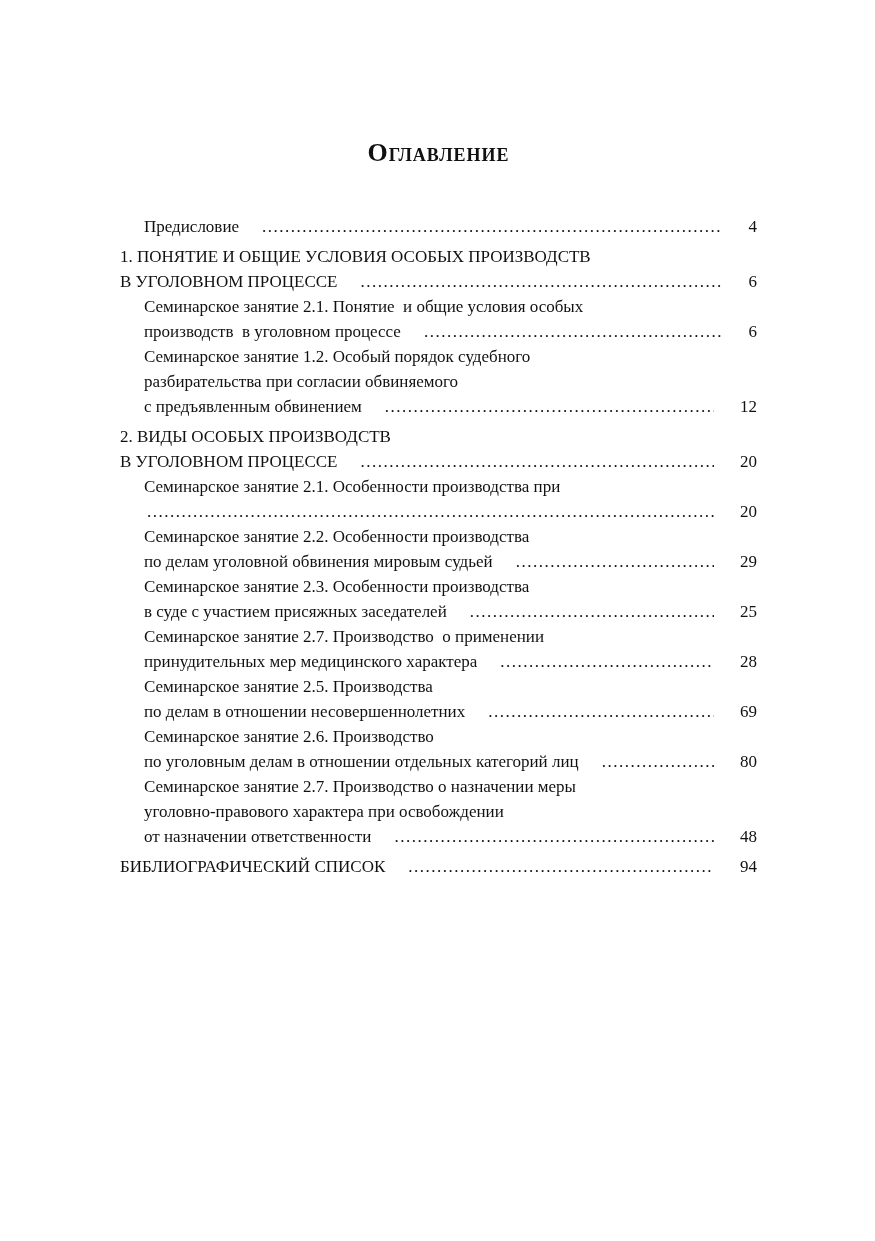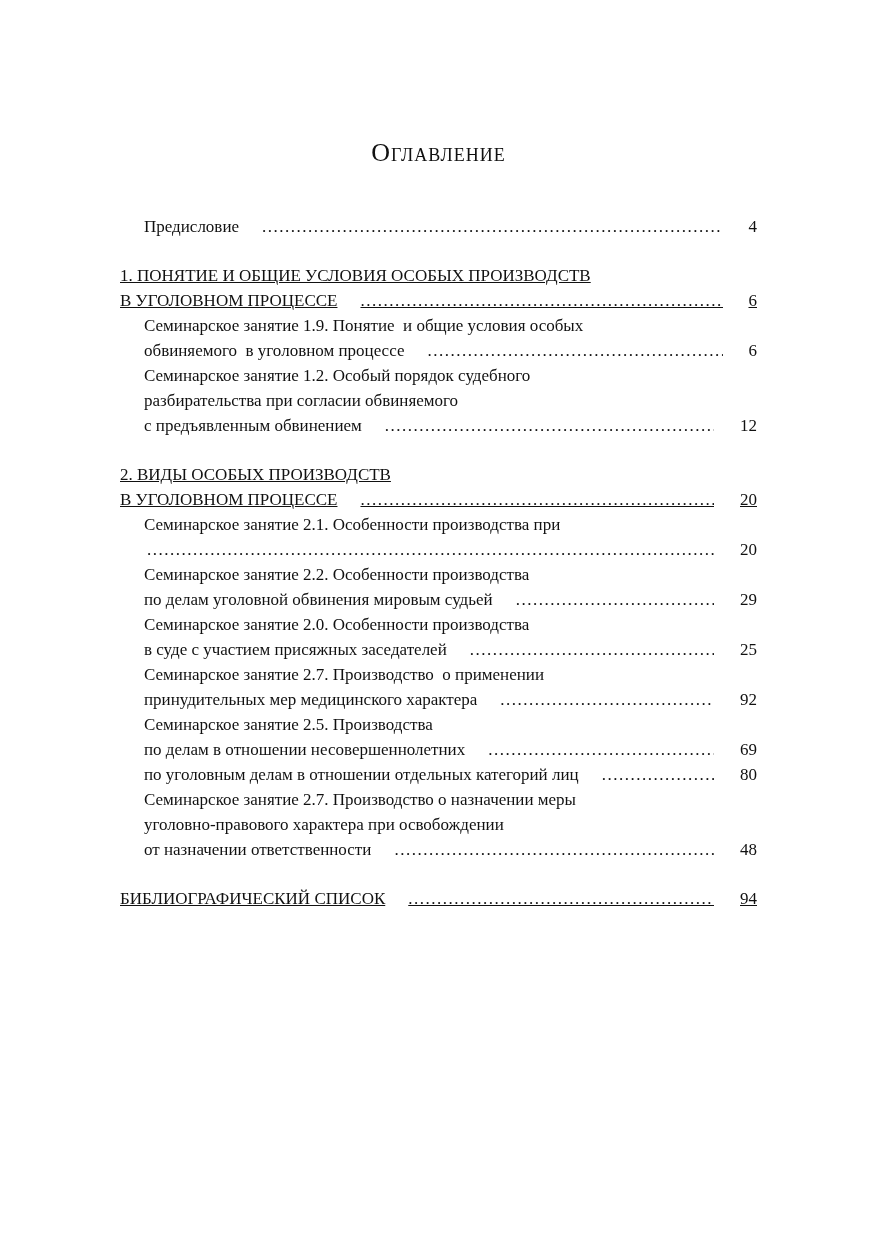--- a/index.html
+++ b/index.html
@@ -12,33 +12,33 @@
     overflow: hidden;
   }
   .page {
     width: 875px;
     height: 1241px;
     background: #ffffff;
     padding: 138px 118px 0 120px;
   }
   .title {
     text-align: center;
-    font-weight: normal;
+    font-weight: bold;
     font-variant: small-caps;
     font-size: 26px;
     letter-spacing: 1px;
     margin-bottom: 46px;
   }
   .toc {
     font-size: 17px;
     line-height: 25px;
   }
   .entry { width: 100%; }
   .entry.level-1 { padding-left: 24px; }
-  .entry.chapter { margin-top: 24px; text-decoration: underline; }
+  .entry.chapter { margin-top: 5px; }
   .line { white-space: pre-wrap; }
   .line.last {
     display: flex;
     align-items: center;
     gap: 20px;
   }
   .line.last .text {
     white-space: pre;
     flex: 0 0 auto;
   }
@@ -66,53 +66,54 @@
   <h1 class="title">Оглавление</h1>
   <div class="toc">
       <div class="entry level-1">
         <div class="line last"><span class="text">Предисловие</span><span class="dots"></span><span class="pagenum">4</span></div>
       </div>
       <div class="entry level-0 chapter">
         <div class="line">1. ПОНЯТИЕ И ОБЩИЕ УСЛОВИЯ ОСОБЫХ ПРОИЗВОДСТВ</div>
         <div class="line last"><span class="text">В УГОЛОВНОМ ПРОЦЕССЕ</span><span class="dots"></span><span class="pagenum">6</span></div>
       </div>
       <div class="entry level-1">
-        <div class="line">Семинарское занятие 1.9. Понятие  и общие условия особых</div>
-        <div class="line last"><span class="text">обвиняемого  в уголовном процессе</span><span class="dots"></span><span class="pagenum">6</span></div>
+        <div class="line">Семинарское занятие 2.1. Понятие  и общие условия особых</div>
+        <div class="line last"><span class="text">производств  в уголовном процессе</span><span class="dots"></span><span class="pagenum">6</span></div>
       </div>
       <div class="entry level-1">
         <div class="line">Семинарское занятие 1.2. Особый порядок судебного</div>
         <div class="line">разбирательства при согласии обвиняемого</div>
         <div class="line last"><span class="text">с предъявленным обвинением</span><span class="dots"></span><span class="pagenum">12</span></div>
       </div>
       <div class="entry level-0 chapter">
         <div class="line">2. ВИДЫ ОСОБЫХ ПРОИЗВОДСТВ</div>
         <div class="line last"><span class="text">В УГОЛОВНОМ ПРОЦЕССЕ</span><span class="dots"></span><span class="pagenum">20</span></div>
       </div>
       <div class="entry level-1">
         <div class="line">Семинарское занятие 2.1. Особенности производства при</div>
         <div class="line last"><span class="dots"></span><span class="pagenum">20</span></div>
       </div>
       <div class="entry level-1">
         <div class="line">Семинарское занятие 2.2. Особенности производства</div>
         <div class="line last"><span class="text">по делам уголовной обвинения мировым судьей</span><span class="dots"></span><span class="pagenum">29</span></div>
       </div>
       <div class="entry level-1">
-        <div class="line">Семинарское занятие 2.0. Особенности производства</div>
+        <div class="line">Семинарское занятие 2.3. Особенности производства</div>
         <div class="line last"><span class="text">в суде с участием присяжных заседателей</span><span class="dots"></span><span class="pagenum">25</span></div>
       </div>
       <div class="entry level-1">
         <div class="line">Семинарское занятие 2.7. Производство  о применении</div>
-        <div class="line last"><span class="text">принудительных мер медицинского характера</span><span class="dots"></span><span class="pagenum">92</span></div>
+        <div class="line last"><span class="text">принудительных мер медицинского характера</span><span class="dots"></span><span class="pagenum">28</span></div>
       </div>
       <div class="entry level-1">
         <div class="line">Семинарское занятие 2.5. Производства</div>
         <div class="line last"><span class="text">по делам в отношении несовершеннолетних</span><span class="dots"></span><span class="pagenum">69</span></div>
       </div>
       <div class="entry level-1">
+        <div class="line">Семинарское занятие 2.6. Производство</div>
         <div class="line last"><span class="text">по уголовным делам в отношении отдельных категорий лиц</span><span class="dots"></span><span class="pagenum">80</span></div>
       </div>
       <div class="entry level-1">
         <div class="line">Семинарское занятие 2.7. Производство о назначении меры</div>
         <div class="line">уголовно-правового характера при освобождении</div>
         <div class="line last"><span class="text">от назначении ответственности</span><span class="dots"></span><span class="pagenum">48</span></div>
       </div>
       <div class="entry level-0 chapter">
         <div class="line last"><span class="text">БИБЛИОГРАФИЧЕСКИЙ СПИСОК</span><span class="dots"></span><span class="pagenum">94</span></div>
       </div>

